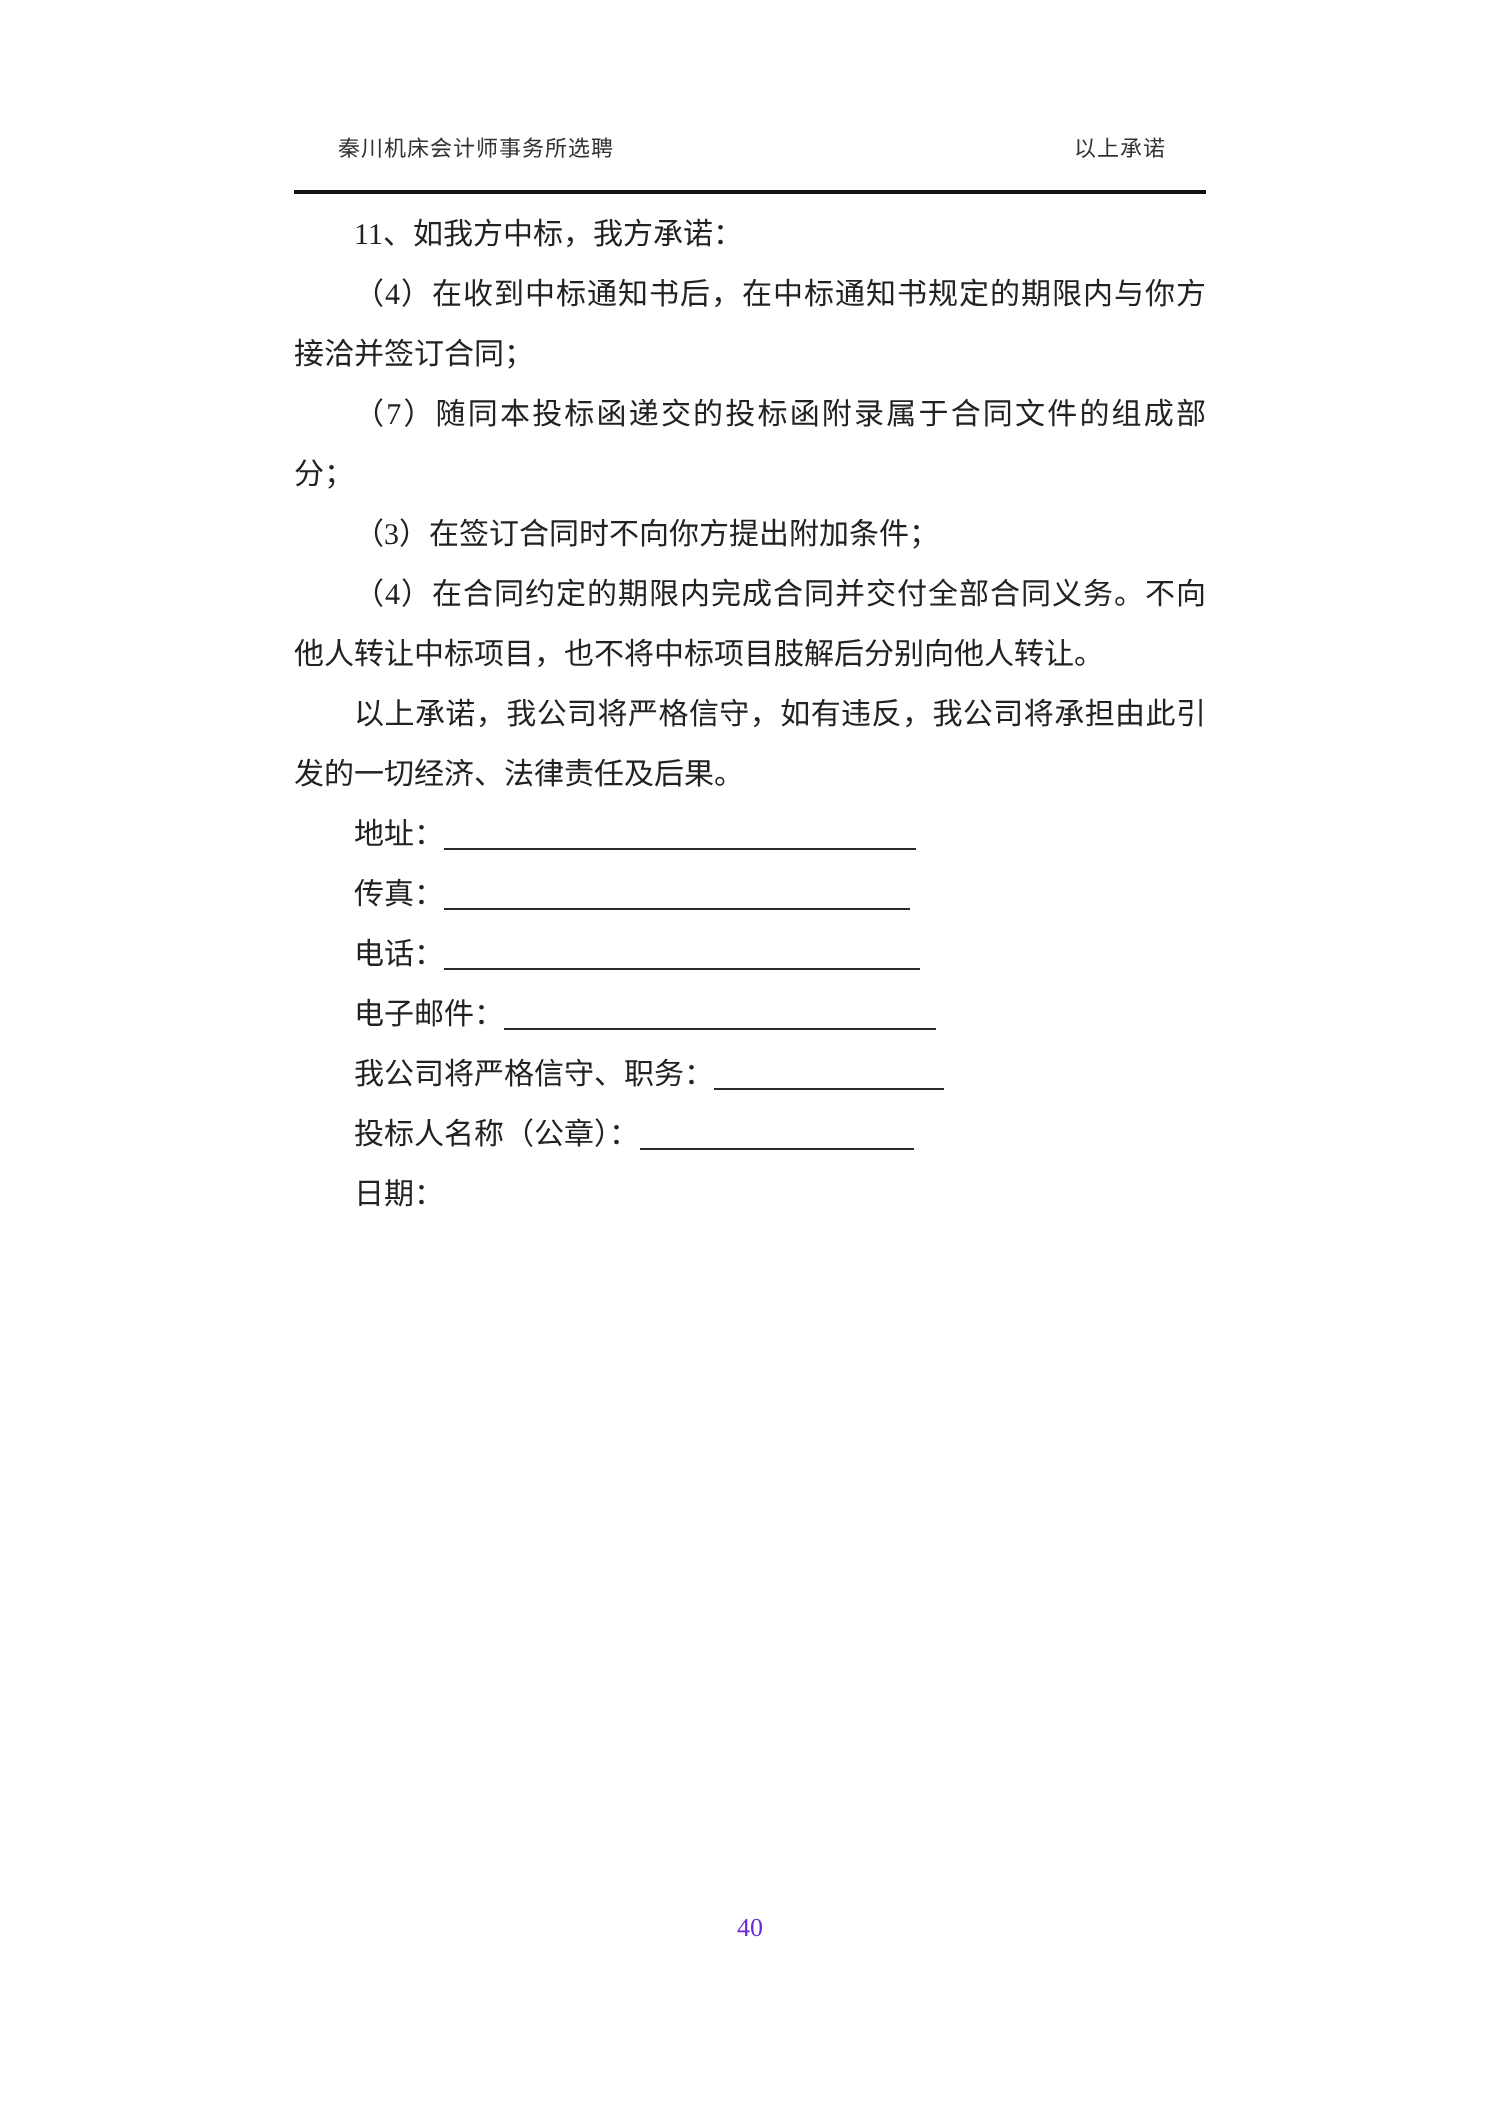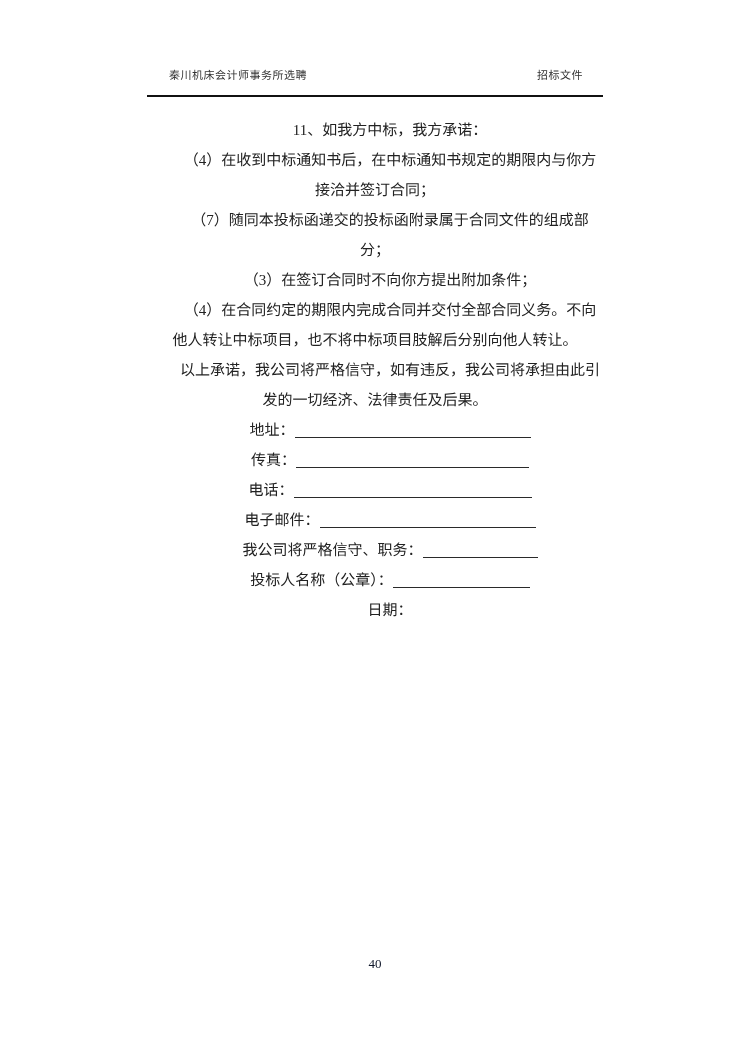--- a/index.html
+++ b/index.html
@@ -28,58 +28,58 @@
     justify-content: space-between;
     align-items: baseline;
     padding: 0 20px 0 22px;
     font-size: 11px;
     line-height: 16px;
     color: #333333;
     letter-spacing: 0.5px;
   }
   
   .doc-body {
-    margin: 12px 71px;
+    margin: 0 71px;
     padding-top: 6px;
     font-size: 15px;
     line-height: 30px;
     text-align: justify;
     color: #222222;
   }
-  .doc-body p { text-indent: 2em; text-align: center; }
+  .doc-body p { text-indent: 2em; }
   .field-row { white-space: nowrap; text-align: left; }
   .blank {
     display: inline-block;
     position: relative;
     top: 3px;
     height: 1px;
     border-bottom: 1px solid #2a2a2a;
     vertical-align: baseline;
   }
   
   .footer {
     position: absolute;
     left: 0;
     top: 955px;
     width: 100%;
     text-align: center;
     font-size: 13px;
     line-height: 18px;
-    color: #0f172a;
+    color: #6d28d9;
   }
 </style>
 </head>
 <body>
 
 <div class="page">
 
   <div class="header">
     <div class="header-inner">
       <span>秦川机床会计师事务所选聘</span>
-      <span>招标文件</span>
+      <span>以上承诺</span>
     </div>
   </div>
 
   <div class="doc-body">
 
     <p>11、如我方中标，我方承诺：</p>
 
     <p>（4）在收到中标通知书后，在中标通知书规定的期限内与你方接洽并签订合同；</p>
 
     <p>（7）随同本投标函递交的投标函附录属于合同文件的组成部分；</p>

